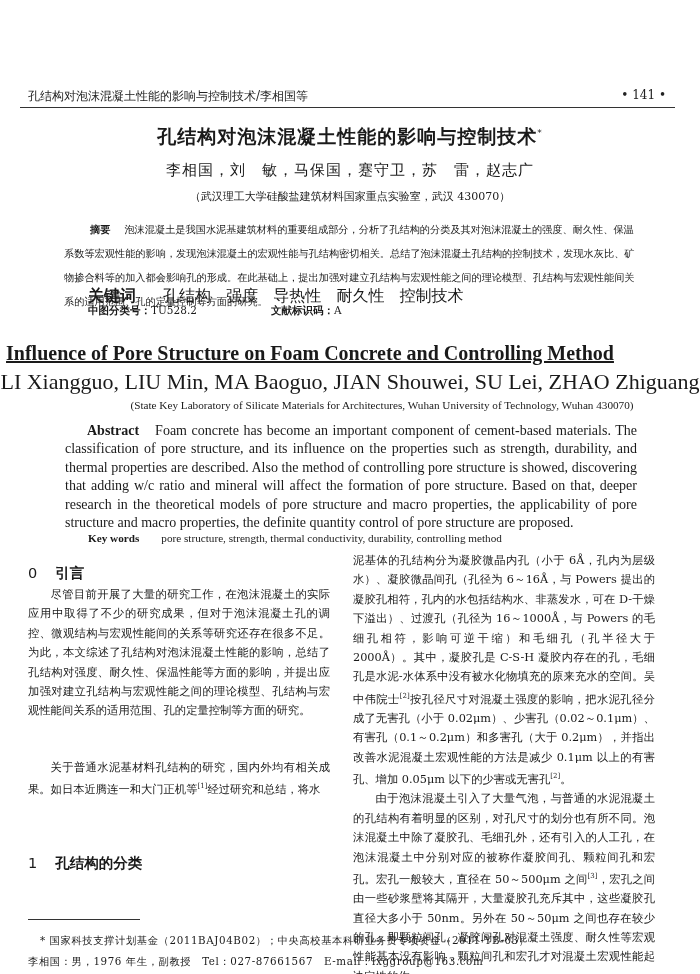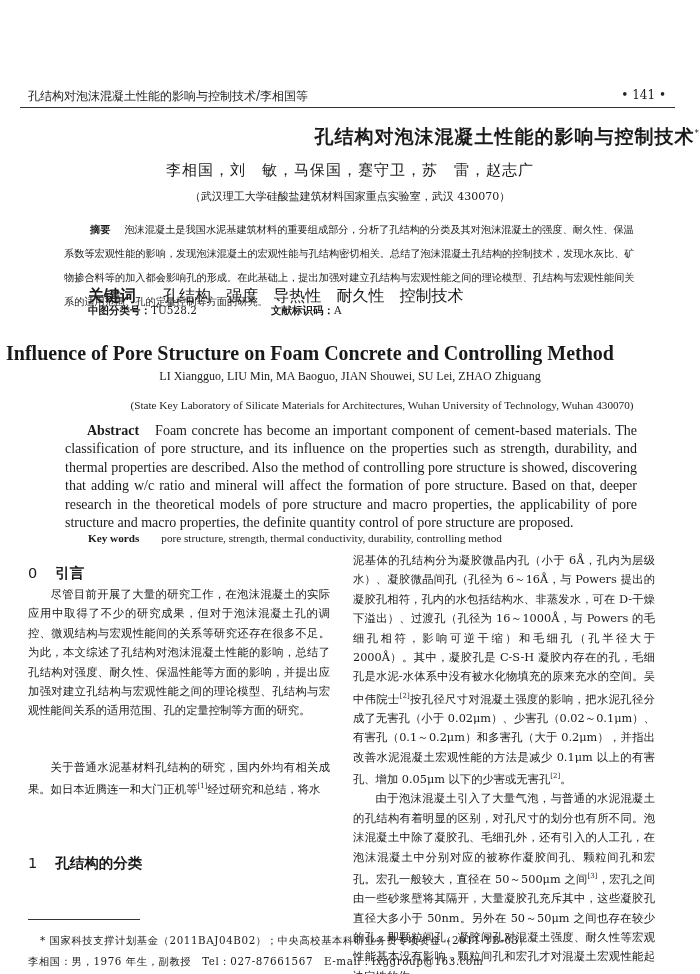--- a/index.html
+++ b/index.html
@@ -2,36 +2,36 @@
 <html><head>
   <meta charset="utf-8">
   <style>
     html, body { margin:0; padding:0; background:#ffffff; }
     body { width:700px; height:974px; position:relative; overflow:hidden; color:#1a1a1a;
       font-family:"DejaVu Serif", serif; }
     .abs { position:absolute;margin-top:30px; }
     .runhead { left:28px; top:58px; width:648px; font-size:12px; color:#222; }
     .runhead .page { position:absolute; right:10px; top:0; }
     .rule { left:20px; top:77px; width:655px; height:0; border-top:1.2px solid #333; }
-    .title { left:0; width:700px; top:94px; text-align:right; font-family:"DejaVu Sans", sans-serif;
+    .title { left:0; width:700px; top:94px; text-align:center; font-family:"DejaVu Sans", sans-serif;
       font-weight:bold; font-size:19px; letter-spacing:1px; }
     .title sup { font-size:9px; font-weight:normal; }
     .authors { left:0; width:700px; top:131px; text-align:center; font-size:15px; letter-spacing:1px; }
     .affil { left:0; width:700px; top:159px; text-align:center; font-size:11px; }
     .cabs { left:64px; width:578px; top:188px; font-size:10.2px; line-height:24px; }
     .cabs .lbl { font-family:"DejaVu Sans", sans-serif; font-weight:bold; margin-left:26px; margin-right:14px; }
     .kw { left:88px; top:256px; font-size:16px; }
     .kw .lbl { font-family:"DejaVu Sans", sans-serif; font-weight:bold; margin-right:22px; }
     .kw span.t { margin-right:10px; }
     .clc { left:88px; top:274px; font-size:10.5px; }
     .clc .lbl { font-family:"DejaVu Sans", sans-serif; font-weight:bold; }
     .clc .gap { display:inline-block; width:74px; }
     .etitle { left:0; width:620px; top:312px; text-align:center; font-family:"Liberation Serif", serif;
-      font-weight:bold; font-size:20px; }
-    .eauthors { left:0; width:700px; top:339px; text-align:center; font-family:"Liberation Serif", serif; font-size:12px; }
+      font-weight:bold; font-size:20px;text-decoration:underline; }
+    .eauthors { left:0; width:700px; top:339px; text-align:center; font-family:"Liberation Serif", serif; font-size:22px; }
     .eaffil { left:0; width:700px; top:369px; text-align:center; font-family:"Liberation Serif", serif; font-size:11.2px;padding-left:32px; }
     .eabs { left:65px; width:572px; top:392px; font-family:"Liberation Serif", serif; font-size:14px; line-height:18.4px; text-align:justify; }
     .eabs .lbl { font-weight:bold; margin-left:22px; margin-right:16px; }
     .ekw { left:88px; top:502px; font-family:"Liberation Serif", serif; font-size:11.2px; }
     .ekw .lbl { font-weight:bold; margin-right:22px; }
     .col { font-size:11.3px; line-height:19.4px; text-align:justify; }
     .colL { left:28px; width:302px; top:555px; }
     .colR { left:353px; width:302px; top:521px; }
     .h1 { font-family:"DejaVu Sans", sans-serif; font-weight:bold; font-size:14.5px; }
     .h1 .num { font-weight:normal; margin-right:18px; }

